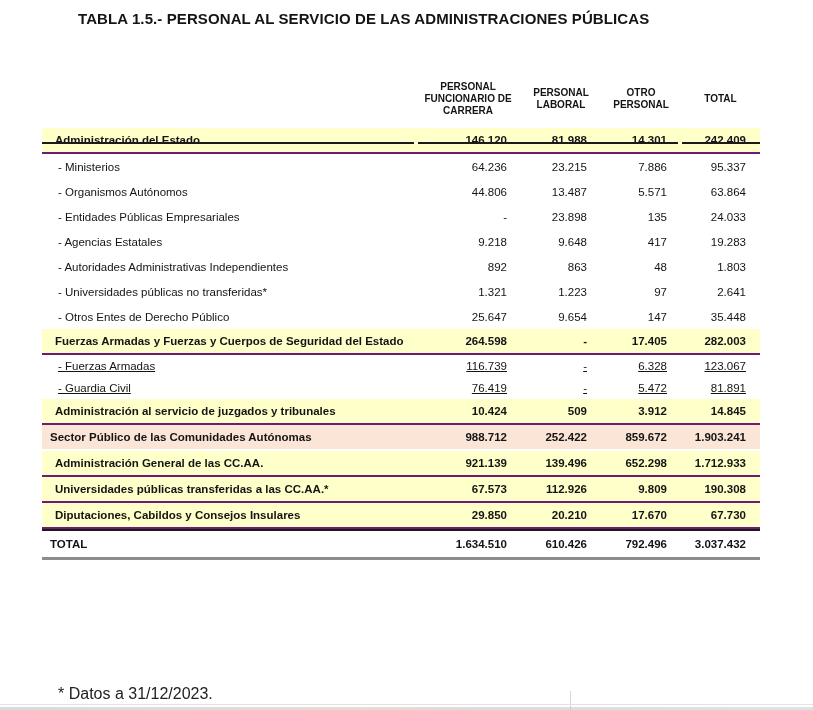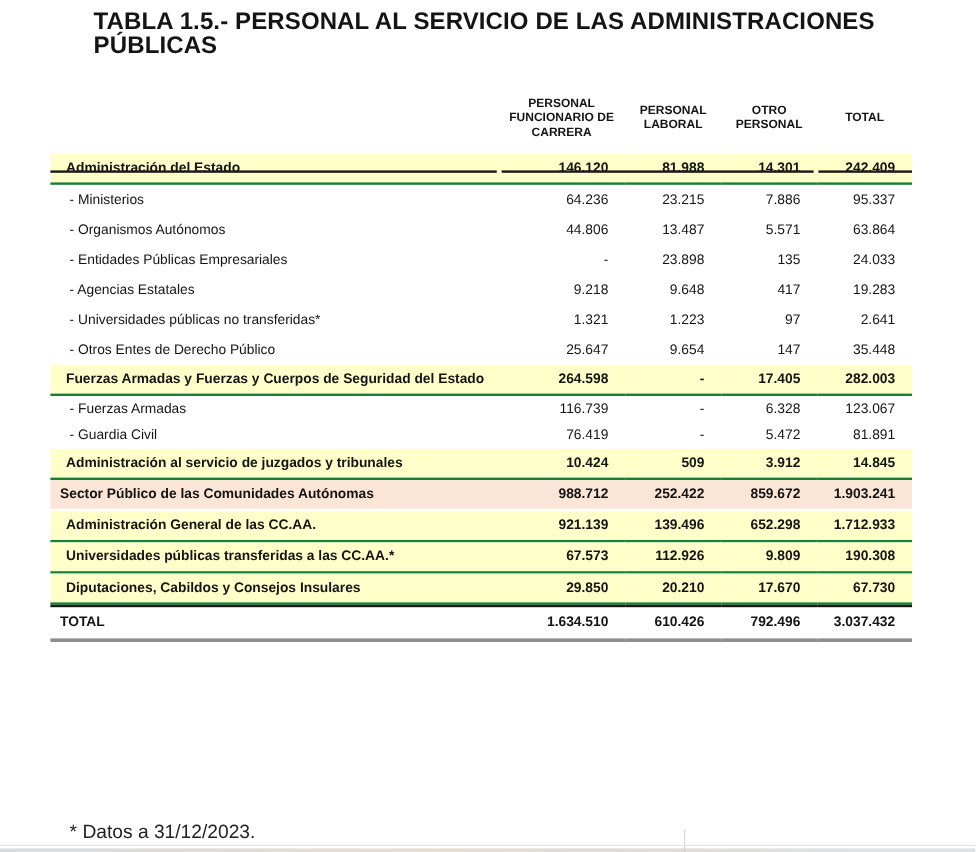--- a/index.html
+++ b/index.html
@@ -14,21 +14,21 @@
     overflow: hidden;
     font-family: "Liberation Sans", sans-serif;
     color: #111111;
   }
   * { box-sizing: border-box; }
 
   .title {
     position: absolute;
     left: 78px;
     top: 9px;
-    font-size: 20px;
+    font-size: 15px;
     font-weight: bold;
     line-height: 19.5px;
     color: #141414;
     letter-spacing: 0.1px;
   }
 
   table.main {
     position: absolute;
     left: 42px;
     top: 76px;
@@ -60,25 +60,25 @@
 
   tr.row-pink td {
     background: #fbe5d6;
     font-weight: bold;
     border-bottom: 2px solid #ffffff;
     padding-top: 5px; padding-bottom: 5px;
   }
   tr.row-yellow td {
     background: #ffffca;
     font-weight: bold;
-    border-bottom: 2px solid #15803d;
+    border-bottom: 2px solid #701a75;
     padding-top: 5px; padding-bottom: 5px;
   }
   tr.row-white td { padding-top: 5.5px; padding-bottom: 5.5px; }
-  tr.row-compact td { padding-top: 4px; padding-bottom: 4px; }
+  tr.row-compact td { padding-top: 4px; padding-bottom: 4px; text-decoration: underline; }
   tr.row-total td {
     font-weight: bold;
     border-top: 2px solid #1a1a1a;
     border-bottom: 3px solid #8c8c8c;
     padding-top: 6px; padding-bottom: 6px;
   }
 
   
   .header-rule {
     position: absolute;
@@ -175,20 +175,27 @@
         <td class="num">24.033</td>
       </tr>
       <tr class="row-white">
         <td class="label ind2">- Agencias Estatales</td>
         <td class="num">9.218</td>
         <td class="num">9.648</td>
         <td class="num">417</td>
         <td class="num">19.283</td>
       </tr>
       <tr class="row-white">
+        <td class="label ind2">- Autoridades Administrativas Independientes</td>
+        <td class="num">892</td>
+        <td class="num">863</td>
+        <td class="num">48</td>
+        <td class="num">1.803</td>
+      </tr>
+      <tr class="row-white">
         <td class="label ind2">- Universidades públicas no transferidas*</td>
         <td class="num">1.321</td>
         <td class="num">1.223</td>
         <td class="num">97</td>
         <td class="num">2.641</td>
       </tr>
       <tr class="row-white">
         <td class="label ind2">- Otros Entes de Derecho Público</td>
         <td class="num">25.647</td>
         <td class="num">9.654</td>

